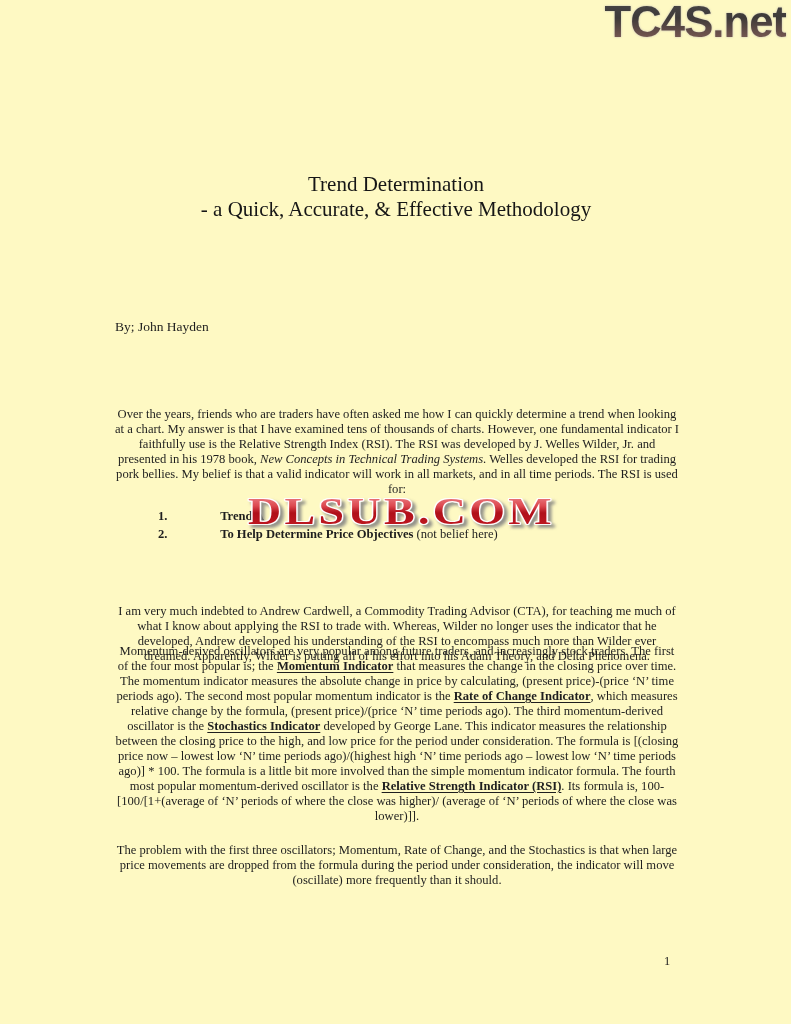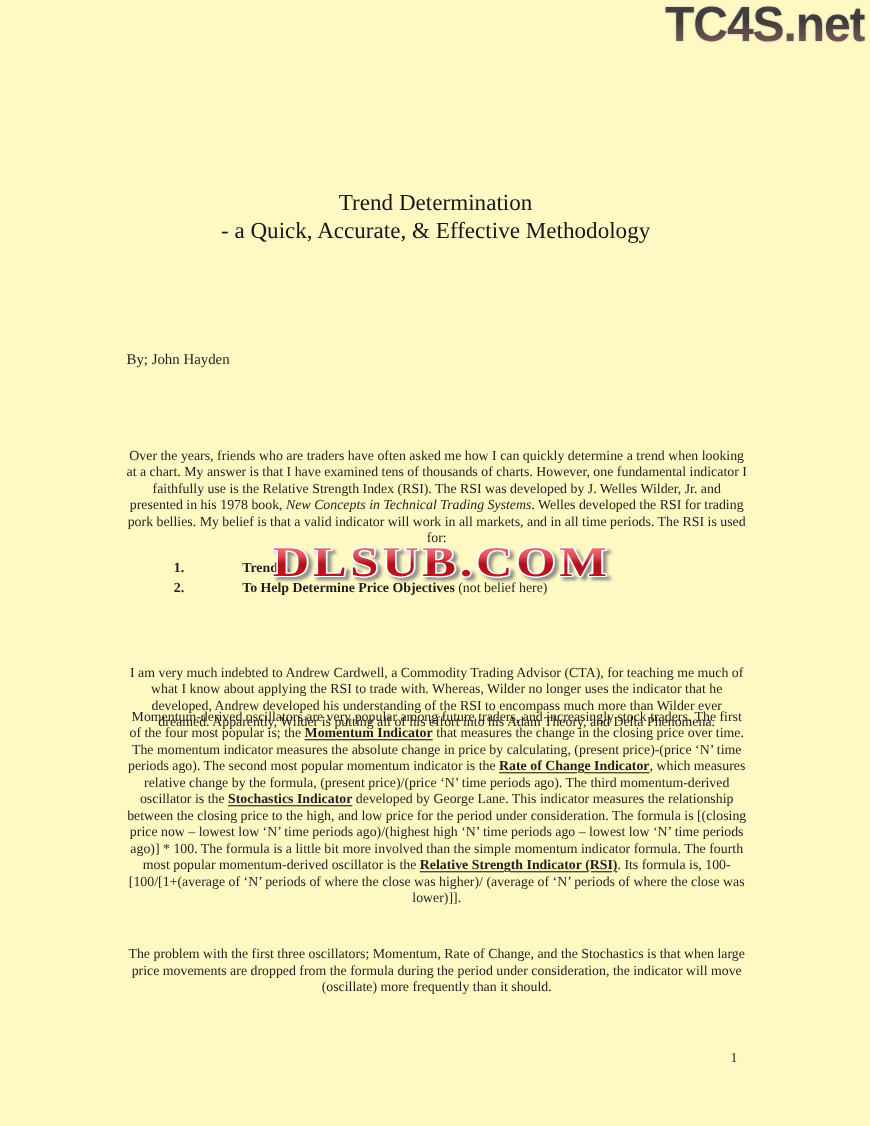--- a/index.html
+++ b/index.html
@@ -36,21 +36,21 @@
   }
 
   
   .para {
     position: absolute; left: 115px; width: 564px;
     font-size: 12.6px; line-height: 15px; text-align: center;
   }
   .p0 { top: 407px; }
   .p1 { top: 571px; margin-top: 33px; }
   .p2 { top: 644px; }
-  .p3 { top: 843px; margin-top: 17px; }
+  .p3 { top: 843px; }
   .p4 { top: 898px; }
 
   .seg-b { font-weight: bold; }
   .seg-i { font-style: italic; }
   .seg-u { text-decoration: underline; text-underline-offset: 2px; font-weight: bold; }
 
   
   .rsi-list { position: absolute; top: 509px; left: 158px; font-size: 12.6px; }
   .list-row { height: 18px; line-height: 15px; }
   .list-row .num { display: inline-block; width: 59px; font-weight: bold; }

